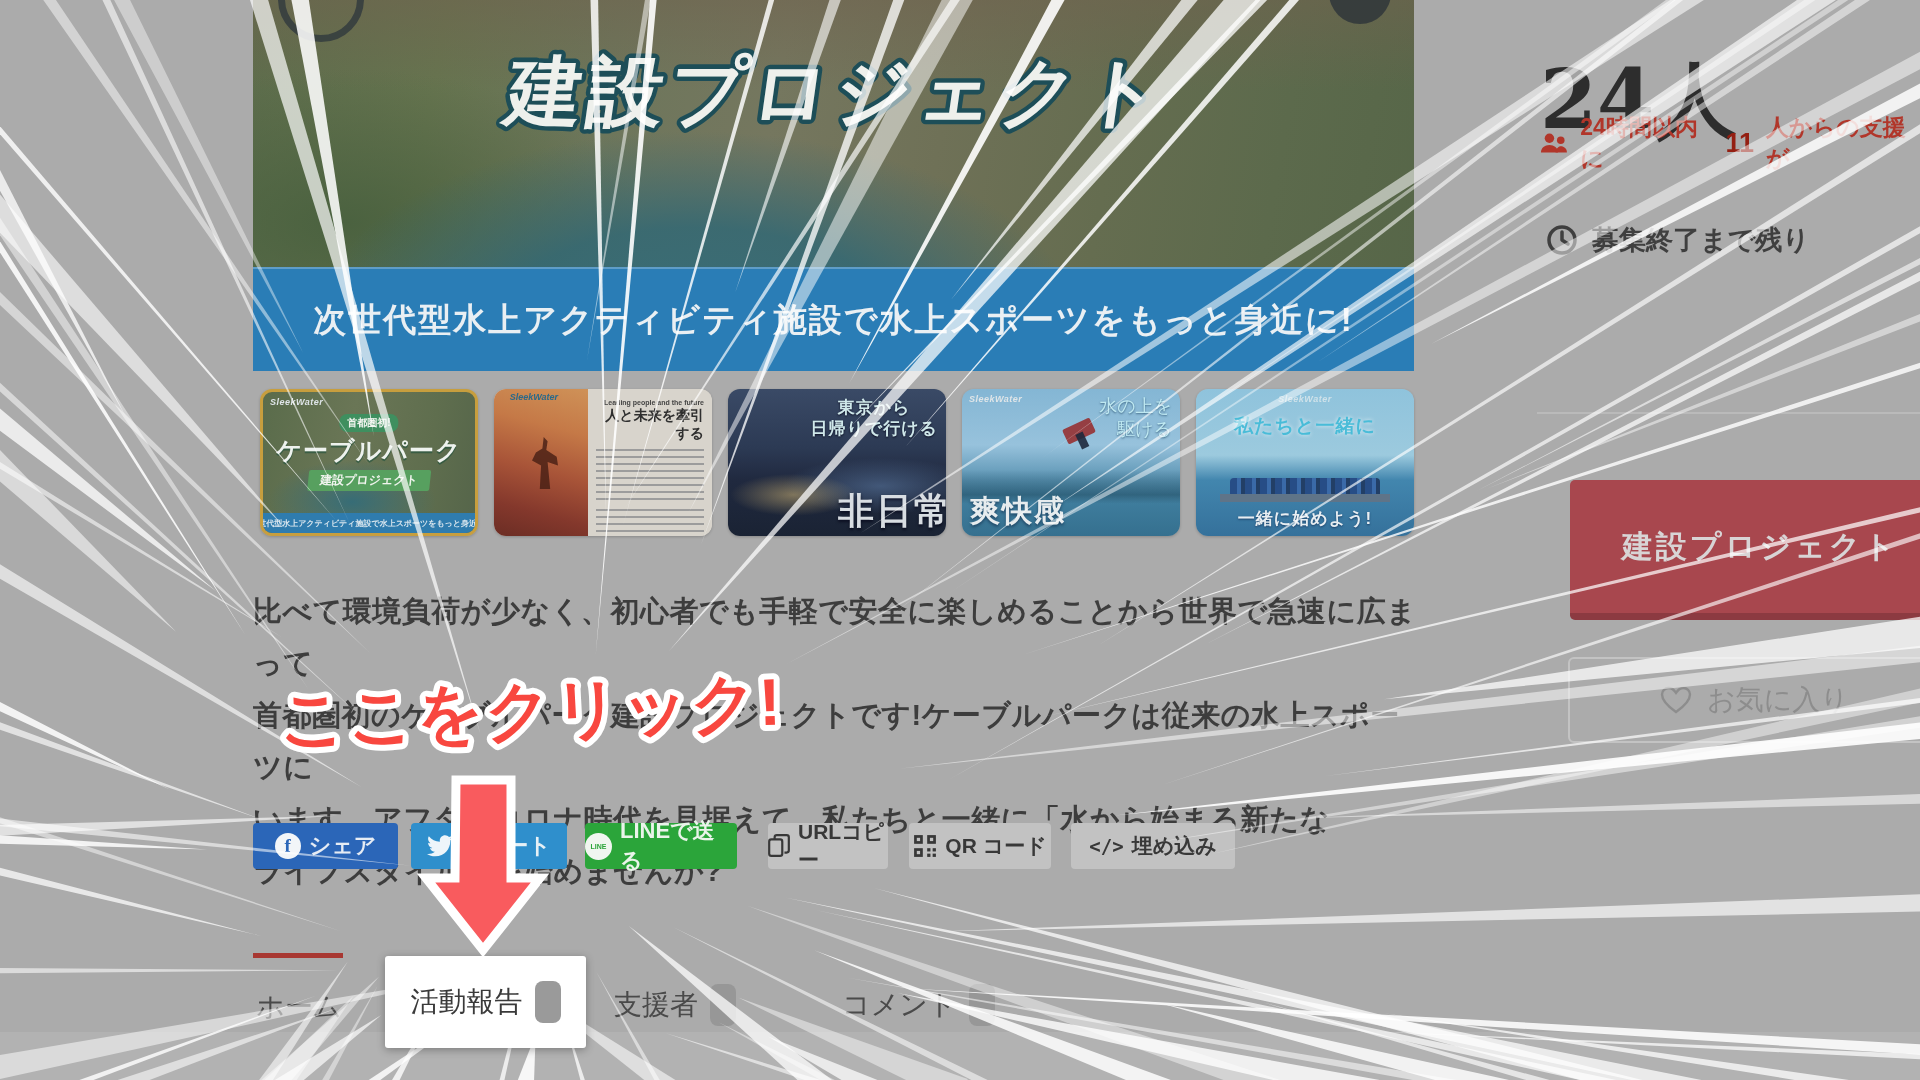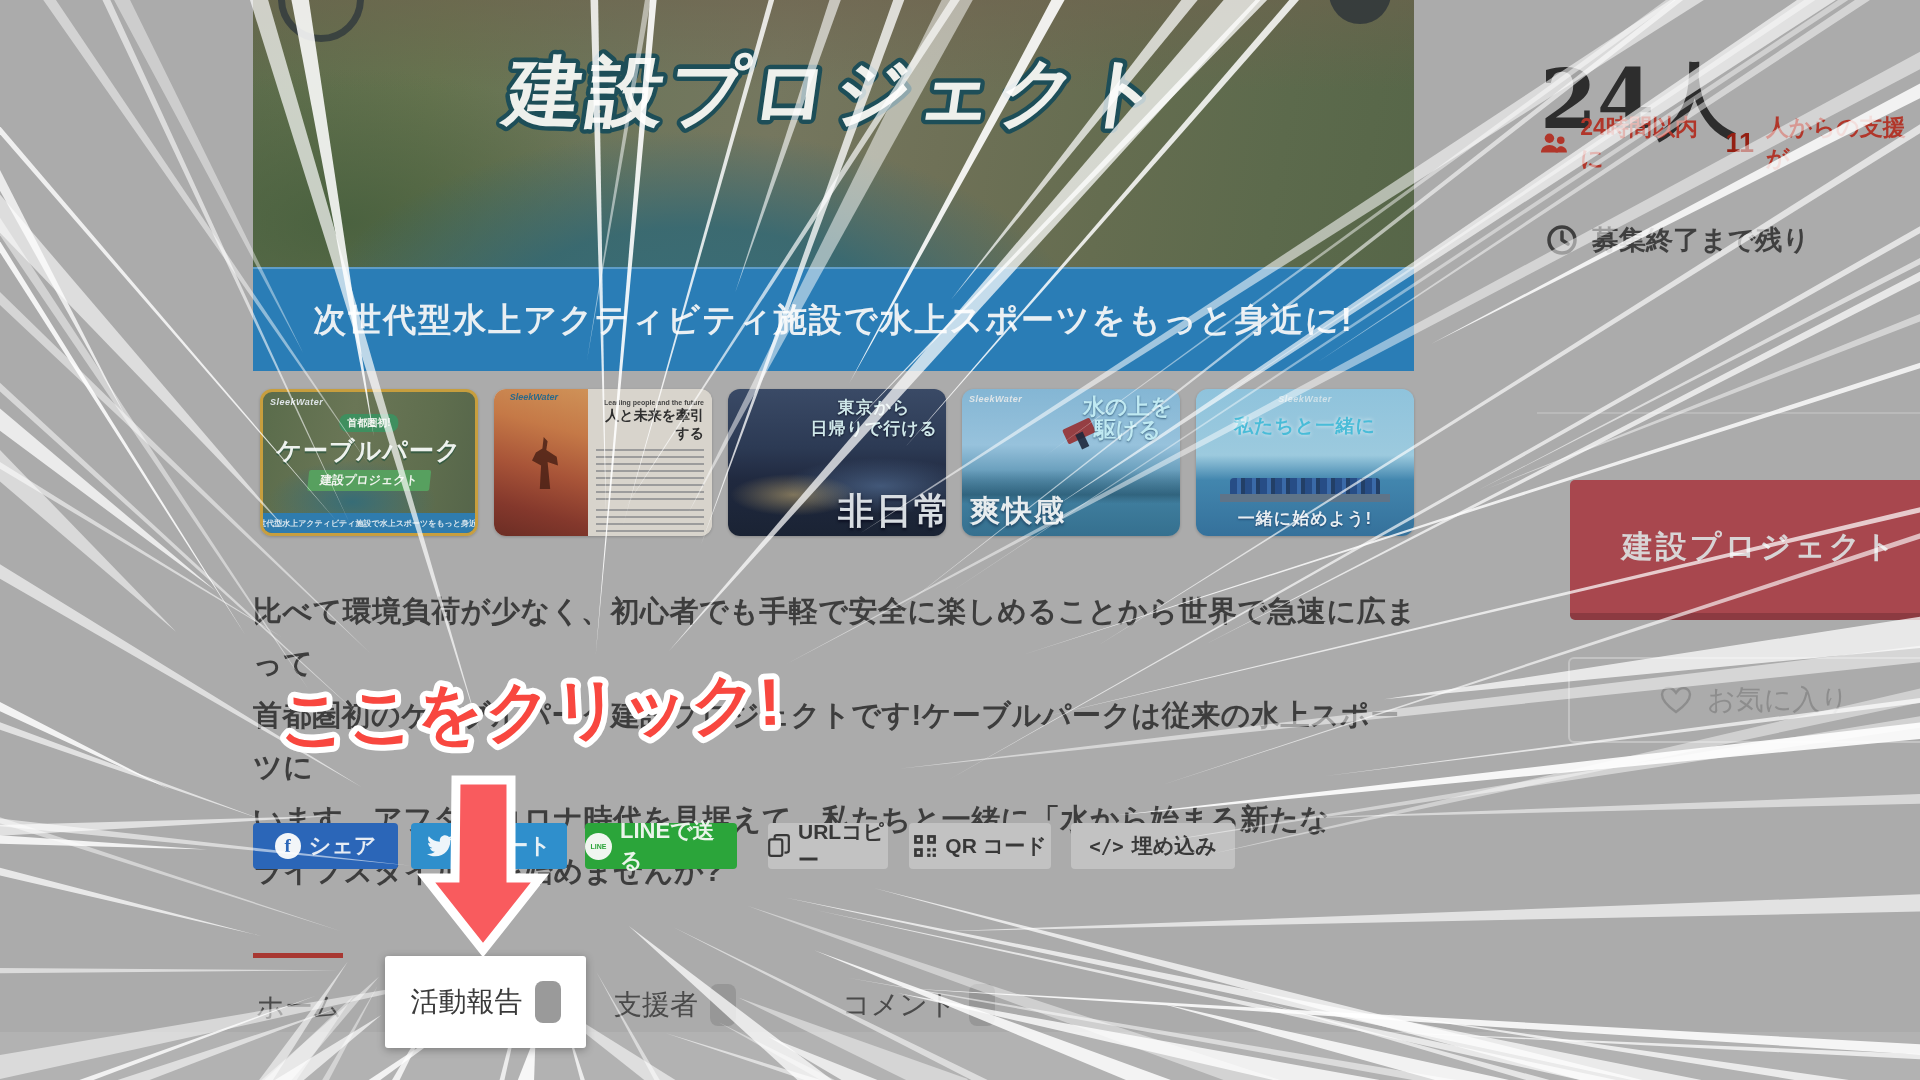--- a/index.html
+++ b/index.html
@@ -56,21 +56,21 @@
       radial-gradient(ellipse 90px 30px at 30% 72%, rgba(220,190,120,.5), rgba(0,0,0,0) 70%),
       radial-gradient(ellipse 140px 40px at 70% 66%, rgba(90,120,160,.6), rgba(0,0,0,0) 70%),
       linear-gradient(#3a4a66 0%,#2c3a54 40%,#20293f 62%,#1a2334 100%);}
   .t3-top{position:absolute;right:8px;top:8px;text-align:center;color:#cfe8ea;font-weight:800;font-size:17px;line-height:21px;
       text-shadow:0 1px 2px rgba(0,0,20,.8);letter-spacing:1px;}
   .t3-big{position:absolute;right:-6px;bottom:0px;color:#d8dde2;font-weight:900;font-size:36px;letter-spacing:2px;
       text-shadow:0 2px 3px rgba(0,0,20,.7);}
   #thumb4{background:
       linear-gradient(rgba(0,0,0,0) 55%, rgba(20,60,80,.45) 72%, rgba(0,0,0,0) 78%),
       linear-gradient(#84b6d4 0%,#97c2dc 38%,#5a93b2 62%,#3e7c9c 78%,#35708f 100%);}
-  .t4-top{position:absolute;right:8px;top:6px;text-align:center;color:#bfe9f2;font-weight:700;font-size:22px;line-height:23px;
+  .t4-top{position:absolute;right:8px;top:6px;text-align:right;color:#bfe9f2;font-weight:400;font-size:18px;line-height:23px;
       text-shadow:0 1px 2px rgba(20,60,90,.7);}
   .t4-big{position:absolute;left:8px;bottom:4px;color:#e6ecee;font-weight:900;font-size:30px;letter-spacing:2px;
       text-shadow:0 2px 3px rgba(20,50,80,.7);}
   .t4-rider{position:absolute;left:102px;top:34px;width:30px;height:16px;background:rgba(150,40,40,.85);
       transform:rotate(-25deg);border-radius:2px;}
   .t4-rider:after{content:"";position:absolute;left:10px;top:10px;width:8px;height:16px;background:rgba(30,40,60,.9);}
   #thumb5{background:linear-gradient(#8fc3dc 0%,#9ccade 45%,#4286ae 62%,#35719b 100%);}
   .t5-top{position:absolute;left:0;top:24px;width:100%;text-align:center;color:#49bcd8;font-weight:900;font-size:19px;
       letter-spacing:1px;text-shadow:0 0 4px rgba(255,255,255,.8);}
   .t5-people{position:absolute;left:34px;bottom:42px;width:150px;height:16px;border-radius:4px 4px 0 0;

